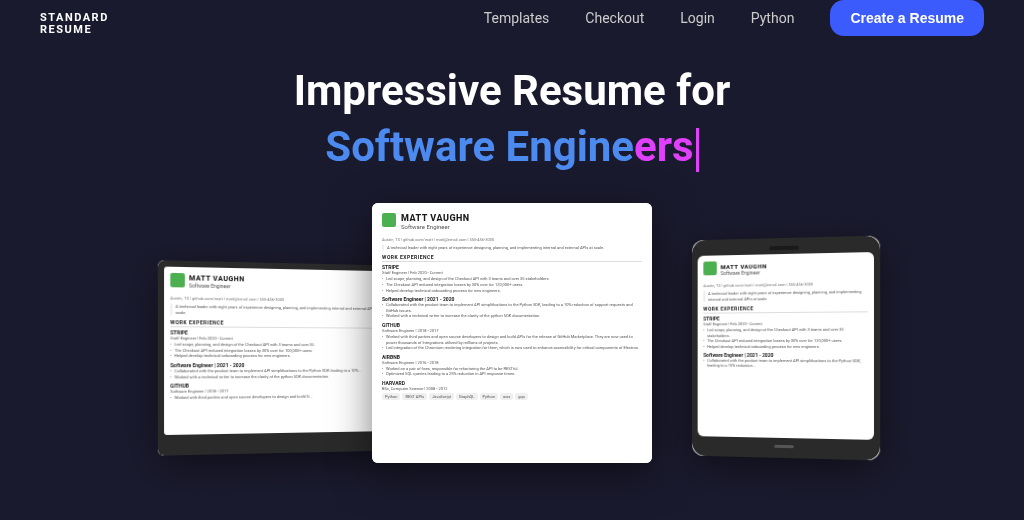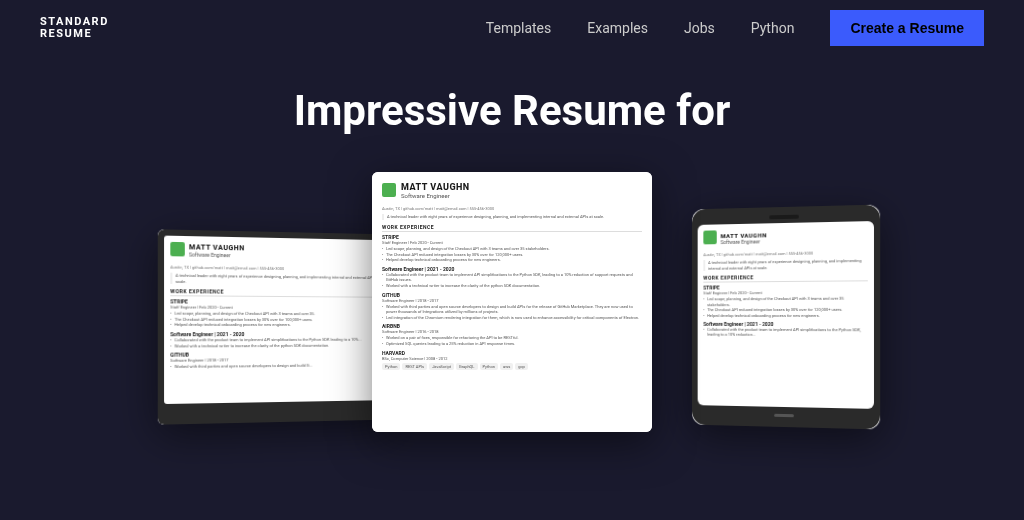--- a/index.html
+++ b/index.html
@@ -10,23 +10,23 @@
       color: #ffffff;
       width: 1024px;
       height: 520px;
       overflow: hidden;
       position: relative;
     }
 
     
     .navbar {
       display: flex;
-      align-items: center;
+      align-items: flex-end;
       justify-content: space-between;
-      padding: 10px 40px;
+      padding: 0 40px;
       position: relative;
       z-index: 10;
     }
 
     .logo {
       display: flex;
       flex-direction: column;
       line-height: 1.1;
     }
 
@@ -47,24 +47,24 @@
 
     .nav-link {
       font-size: 14px;
       color: #cccccc;
       cursor: pointer;
       text-decoration: none;
     }
 
     .btn-create {
       background-color: #3b5bfc;
-      color: #000000;
+      color: #ffffff;
       border: none;
       padding: 10px 20px;
-      border-radius: 0;
+      border-radius: 14px;
       font-size: 14px;
       font-weight: 600;
       cursor: pointer;
     }
 
     
     .hero {
       text-align: center;
       padding: 30px 40px 20px;
       position: relative;
@@ -318,31 +318,34 @@
 <body>
 
 <nav class="navbar">
   <div class="logo">
     <span class="logo-text">STANDARD</span>
     <span class="logo-text">RESUME</span>
   </div>
 
   <div class="nav-links">
     <a class="nav-link">Templates</a>
-    <a class="nav-link">Examples</a>
-    <a class="nav-link">Jobs</a>
+    <a class="nav-link">Checkout</a>
+    <a class="nav-link">Login</a>
     <a class="nav-link">Python</a>
     <button class="btn-create">Create a Resume</button>
   </div>
 </nav>
 
 <section class="hero">
   <h1 class="hero-title">
     <span>Impressive Resume for</span>
   </h1>
+  <h2 class="hero-subtitle">
+    <span class="hero-subtitle-blue">Software Engine</span><span class="hero-subtitle-pink">ers</span><span class="cursor-blink"></span>
+  </h2>
 </section>
 
 <div class="mockups-section">
 
   <div class="mockup-card mockup-left">
     <div class="laptop-frame">
       <div class="laptop-screen">
         <div style="display:flex; align-items:center; gap:4px; margin-bottom:4px;">
           <div class="resume-accent"></div>
           <div>

